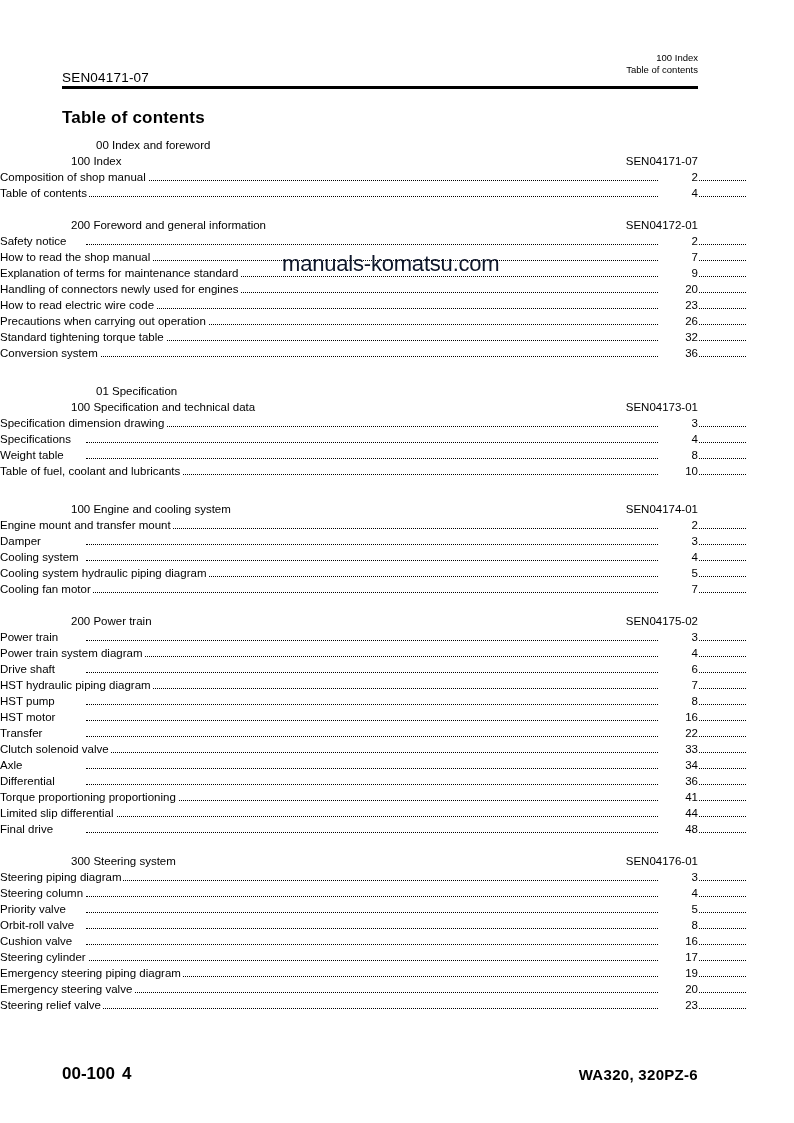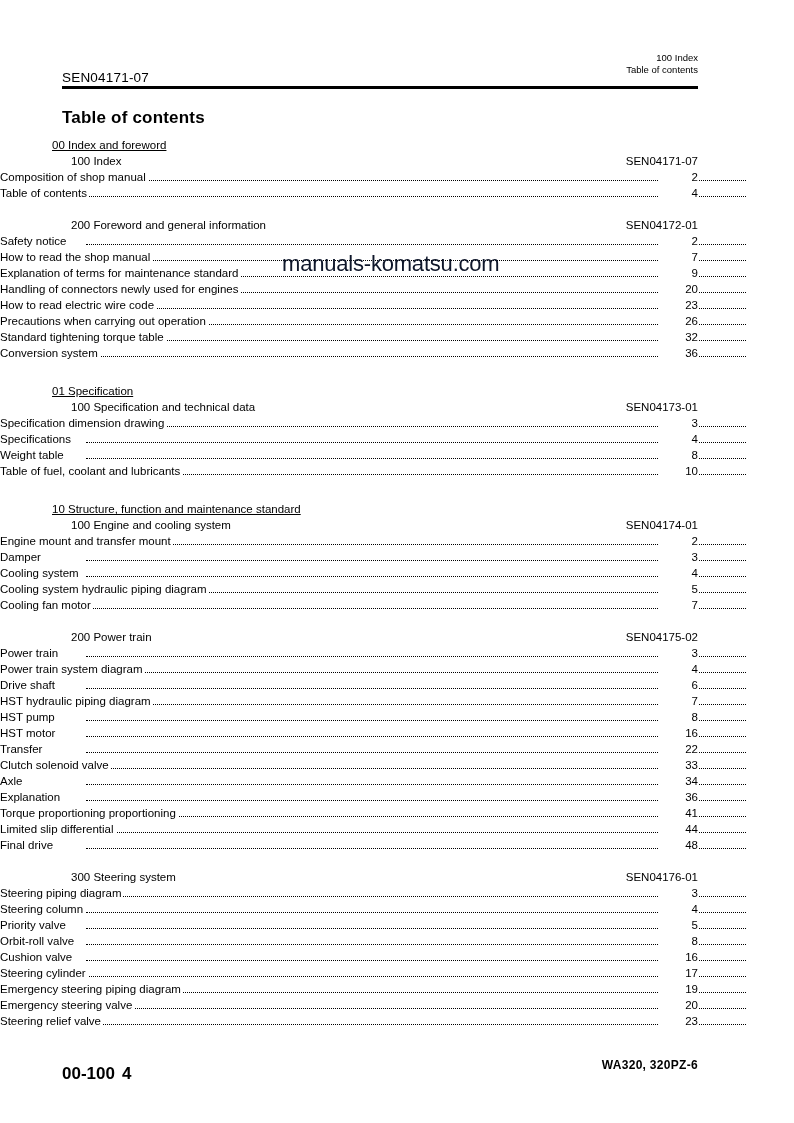--- a/index.html
+++ b/index.html
@@ -76,23 +76,22 @@
   .row {
     position: relative;
     height: 16px;
     line-height: 16px;
     font-size: 11.5px;
     white-space: nowrap;
   }
 
   
   .row.level-section {
-    padding-left: 52px;
-    font-size: 11.5px;
-    text-decoration: underline;
+    padding-left: 96px;
+    font-size: 11.5px;
   }
   .row.level-group {
     padding-left: 71px;
     font-size: 11.5px;
   }
   .row.level-entry {
     font-size: 11.5px;
   }
 
   .row .label {
@@ -168,22 +167,22 @@
     vertical-align: baseline;
   }
   .footer-page {
     font-size: 17px;
     margin-left: 7px;
     vertical-align: baseline;
   }
   .footer-right {
     position: absolute;
     right: 0;
-    bottom: 12px;
-    font-size: 12px;
+    bottom: 1px;
+    font-size: 15px;
     font-weight: bold;
     letter-spacing: 0.3px;
     white-space: nowrap;
   }
 </style>
 </head>
 <body>
 
 <div class="page">
 
@@ -214,39 +213,38 @@
       <div class="row level-entry"><span class="leader"></span><span class="label">Standard tightening torque table</span><span class="pagenum">32</span></div>
       <div class="row level-entry"><span class="leader"></span><span class="label">Conversion system</span><span class="pagenum">36</span></div>
       <div class="gap-lg"></div>
       <div class="row level-section"><span class="label">01 Specification</span></div>
       <div class="row level-group"><span class="label">100  Specification and technical data</span><span class="sen">SEN04173-01</span></div>
       <div class="row level-entry"><span class="leader"></span><span class="label">Specification dimension drawing</span><span class="pagenum">3</span></div>
       <div class="row level-entry"><span class="leader"></span><span class="label">Specifications</span><span class="pagenum">4</span></div>
       <div class="row level-entry"><span class="leader"></span><span class="label">Weight table</span><span class="pagenum">8</span></div>
       <div class="row level-entry"><span class="leader"></span><span class="label">Table of fuel, coolant and lubricants</span><span class="pagenum">10</span></div>
       <div class="gap-lg"></div>
-      <div class="row level-section"><span class="label">10 Structure, function and maintenance standard</span></div>
       <div class="row level-group"><span class="label">100  Engine and cooling system</span><span class="sen">SEN04174-01</span></div>
       <div class="row level-entry"><span class="leader"></span><span class="label">Engine mount and transfer mount</span><span class="pagenum">2</span></div>
       <div class="row level-entry"><span class="leader"></span><span class="label">Damper</span><span class="pagenum">3</span></div>
       <div class="row level-entry"><span class="leader"></span><span class="label">Cooling system</span><span class="pagenum">4</span></div>
       <div class="row level-entry"><span class="leader"></span><span class="label">Cooling system hydraulic piping diagram</span><span class="pagenum">5</span></div>
       <div class="row level-entry"><span class="leader"></span><span class="label">Cooling fan motor</span><span class="pagenum">7</span></div>
       <div class="gap-md"></div>
       <div class="row level-group"><span class="label">200  Power train</span><span class="sen">SEN04175-02</span></div>
       <div class="row level-entry"><span class="leader"></span><span class="label">Power train</span><span class="pagenum">3</span></div>
       <div class="row level-entry"><span class="leader"></span><span class="label">Power train system diagram</span><span class="pagenum">4</span></div>
       <div class="row level-entry"><span class="leader"></span><span class="label">Drive shaft</span><span class="pagenum">6</span></div>
       <div class="row level-entry"><span class="leader"></span><span class="label">HST hydraulic piping diagram</span><span class="pagenum">7</span></div>
       <div class="row level-entry"><span class="leader"></span><span class="label">HST pump</span><span class="pagenum">8</span></div>
       <div class="row level-entry"><span class="leader"></span><span class="label">HST motor</span><span class="pagenum">16</span></div>
       <div class="row level-entry"><span class="leader"></span><span class="label">Transfer</span><span class="pagenum">22</span></div>
       <div class="row level-entry"><span class="leader"></span><span class="label">Clutch solenoid valve</span><span class="pagenum">33</span></div>
       <div class="row level-entry"><span class="leader"></span><span class="label">Axle</span><span class="pagenum">34</span></div>
-      <div class="row level-entry"><span class="leader"></span><span class="label">Explanation</span><span class="pagenum">36</span></div>
+      <div class="row level-entry"><span class="leader"></span><span class="label">Differential</span><span class="pagenum">36</span></div>
       <div class="row level-entry"><span class="leader"></span><span class="label">Torque proportioning proportioning</span><span class="pagenum">41</span></div>
       <div class="row level-entry"><span class="leader"></span><span class="label">Limited slip differential</span><span class="pagenum">44</span></div>
       <div class="row level-entry"><span class="leader"></span><span class="label">Final drive</span><span class="pagenum">48</span></div>
       <div class="gap-md"></div>
       <div class="row level-group"><span class="label">300  Steering system</span><span class="sen">SEN04176-01</span></div>
       <div class="row level-entry"><span class="leader"></span><span class="label">Steering piping diagram</span><span class="pagenum">3</span></div>
       <div class="row level-entry"><span class="leader"></span><span class="label">Steering column</span><span class="pagenum">4</span></div>
       <div class="row level-entry"><span class="leader"></span><span class="label">Priority valve</span><span class="pagenum">5</span></div>
       <div class="row level-entry"><span class="leader"></span><span class="label">Orbit-roll valve</span><span class="pagenum">8</span></div>
       <div class="row level-entry"><span class="leader"></span><span class="label">Cushion valve</span><span class="pagenum">16</span></div>

